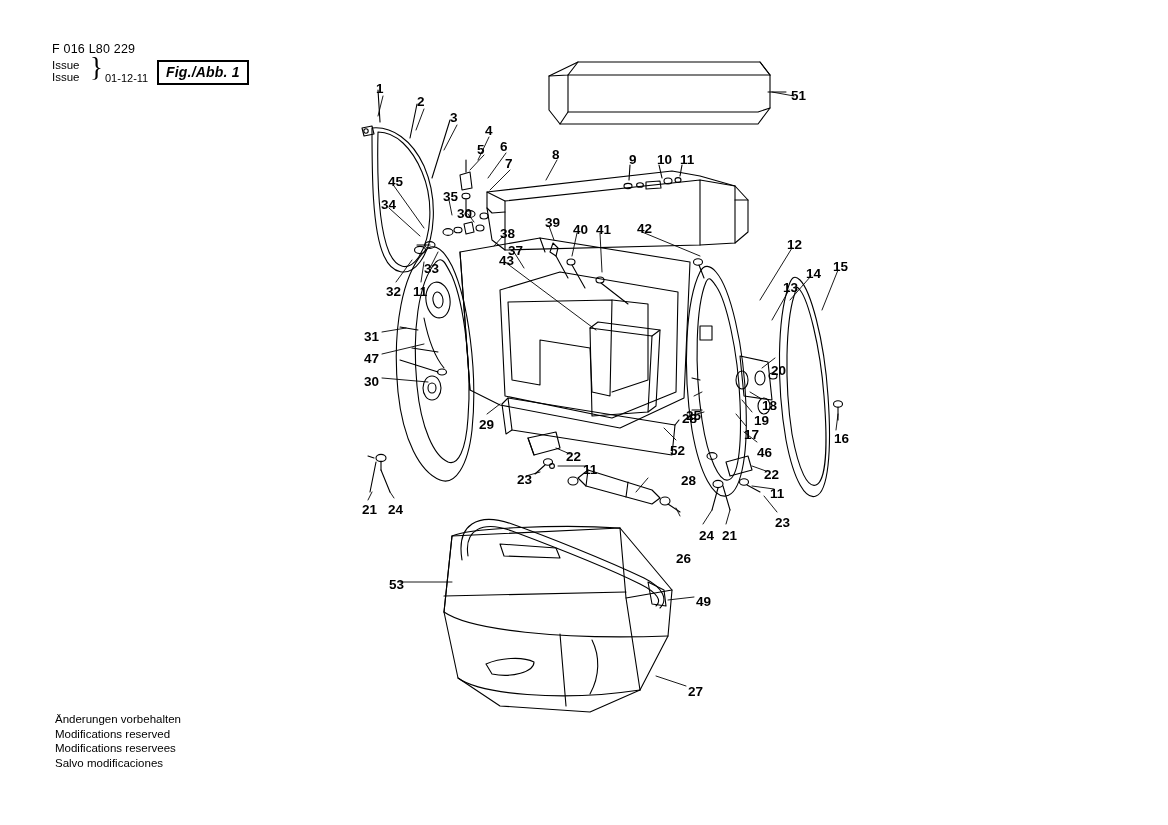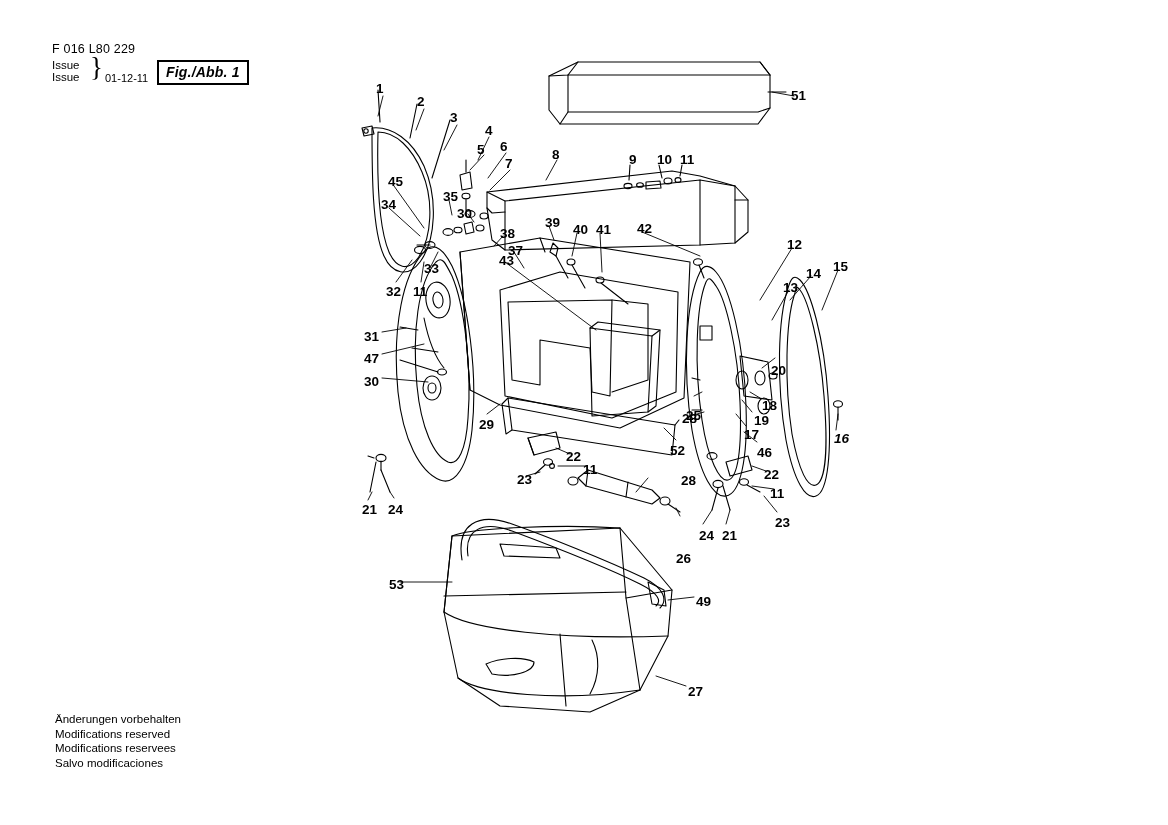--- a/index.html
+++ b/index.html
@@ -394,21 +394,21 @@
       <div class="callout" style="left: 833px; top: 260px;">15</div>
       <div class="callout" style="left: 783px; top: 281px;">13</div>
       <div class="callout" style="left: 364px; top: 330px;">31</div>
       <div class="callout" style="left: 364px; top: 352px;">47</div>
       <div class="callout" style="left: 364px; top: 375px;">30</div>
       <div class="callout" style="left: 771px; top: 364px;">20</div>
       <div class="callout" style="left: 686px; top: 409px;">25</div>
       <div class="callout" style="left: 762px; top: 399px;">18</div>
       <div class="callout" style="left: 754px; top: 414px;">19</div>
       <div class="callout" style="left: 744px; top: 428px;">17</div>
-      <div class="callout" style="left: 834px; top: 432px; font-style: italic;">16</div>
+      <div class="callout" style="left: 834px; top: 432px;">16</div>
       <div class="callout" style="left: 682px; top: 412px;">28</div>
       <div class="callout" style="left: 757px; top: 446px;">46</div>
       <div class="callout" style="left: 479px; top: 418px;">29</div>
       <div class="callout" style="left: 670px; top: 444px;">52</div>
       <div class="callout" style="left: 566px; top: 450px;">22</div>
       <div class="callout" style="left: 583px; top: 463px;">11</div>
       <div class="callout" style="left: 517px; top: 473px;">23</div>
       <div class="callout" style="left: 645px; top: 474px; padding-left: 36px;">28</div>
       <div class="callout" style="left: 764px; top: 468px;">22</div>
       <div class="callout" style="left: 770px; top: 487px;">11</div>

